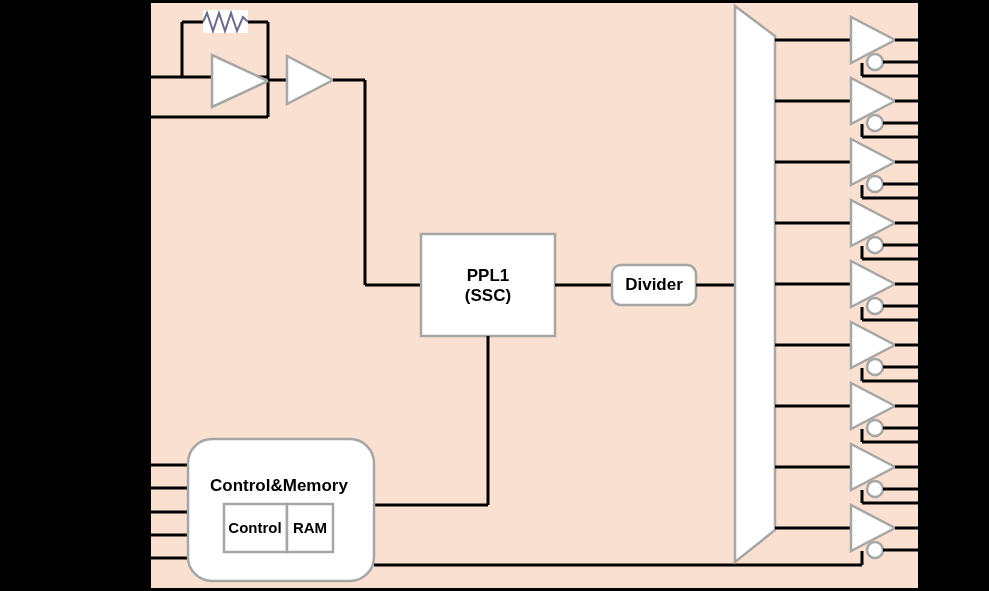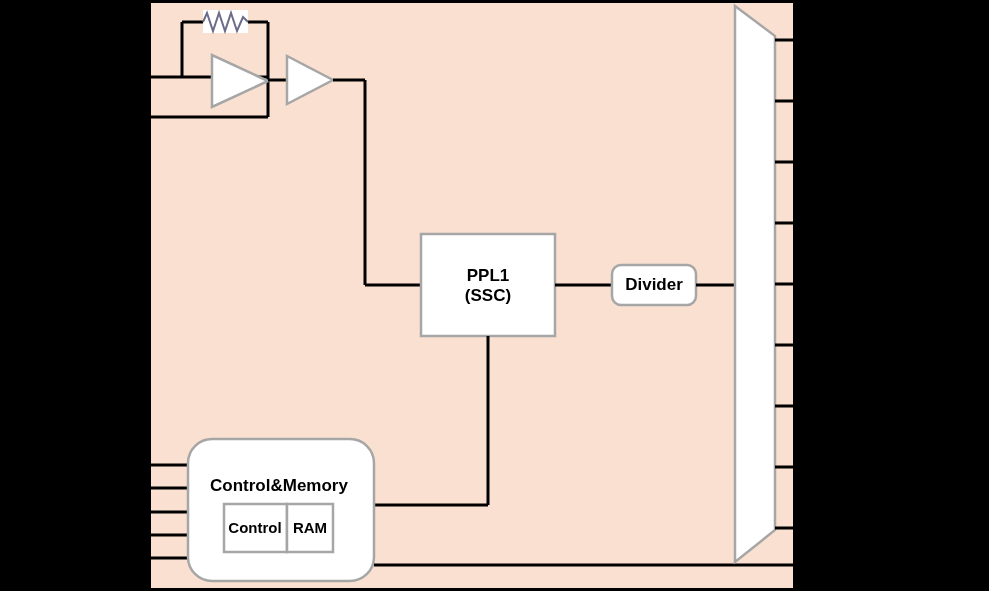--- a/index.html
+++ b/index.html
@@ -4,21 +4,21 @@
 <title>Clock Generator Block Diagram</title>
 <style>
   html, body {
     margin: 0;
     padding: 0;
     background: #000000;
     font-family: "Liberation Sans", sans-serif;
   }
   #stage {
     position: relative;
-    width: 793px;
+    width: 989px;
     height: 591px;
     background: #000000;
     overflow: hidden;
   }
   #stage svg {
     position: absolute;
     top: 0;
     left: 0;
     display: block;
   }

